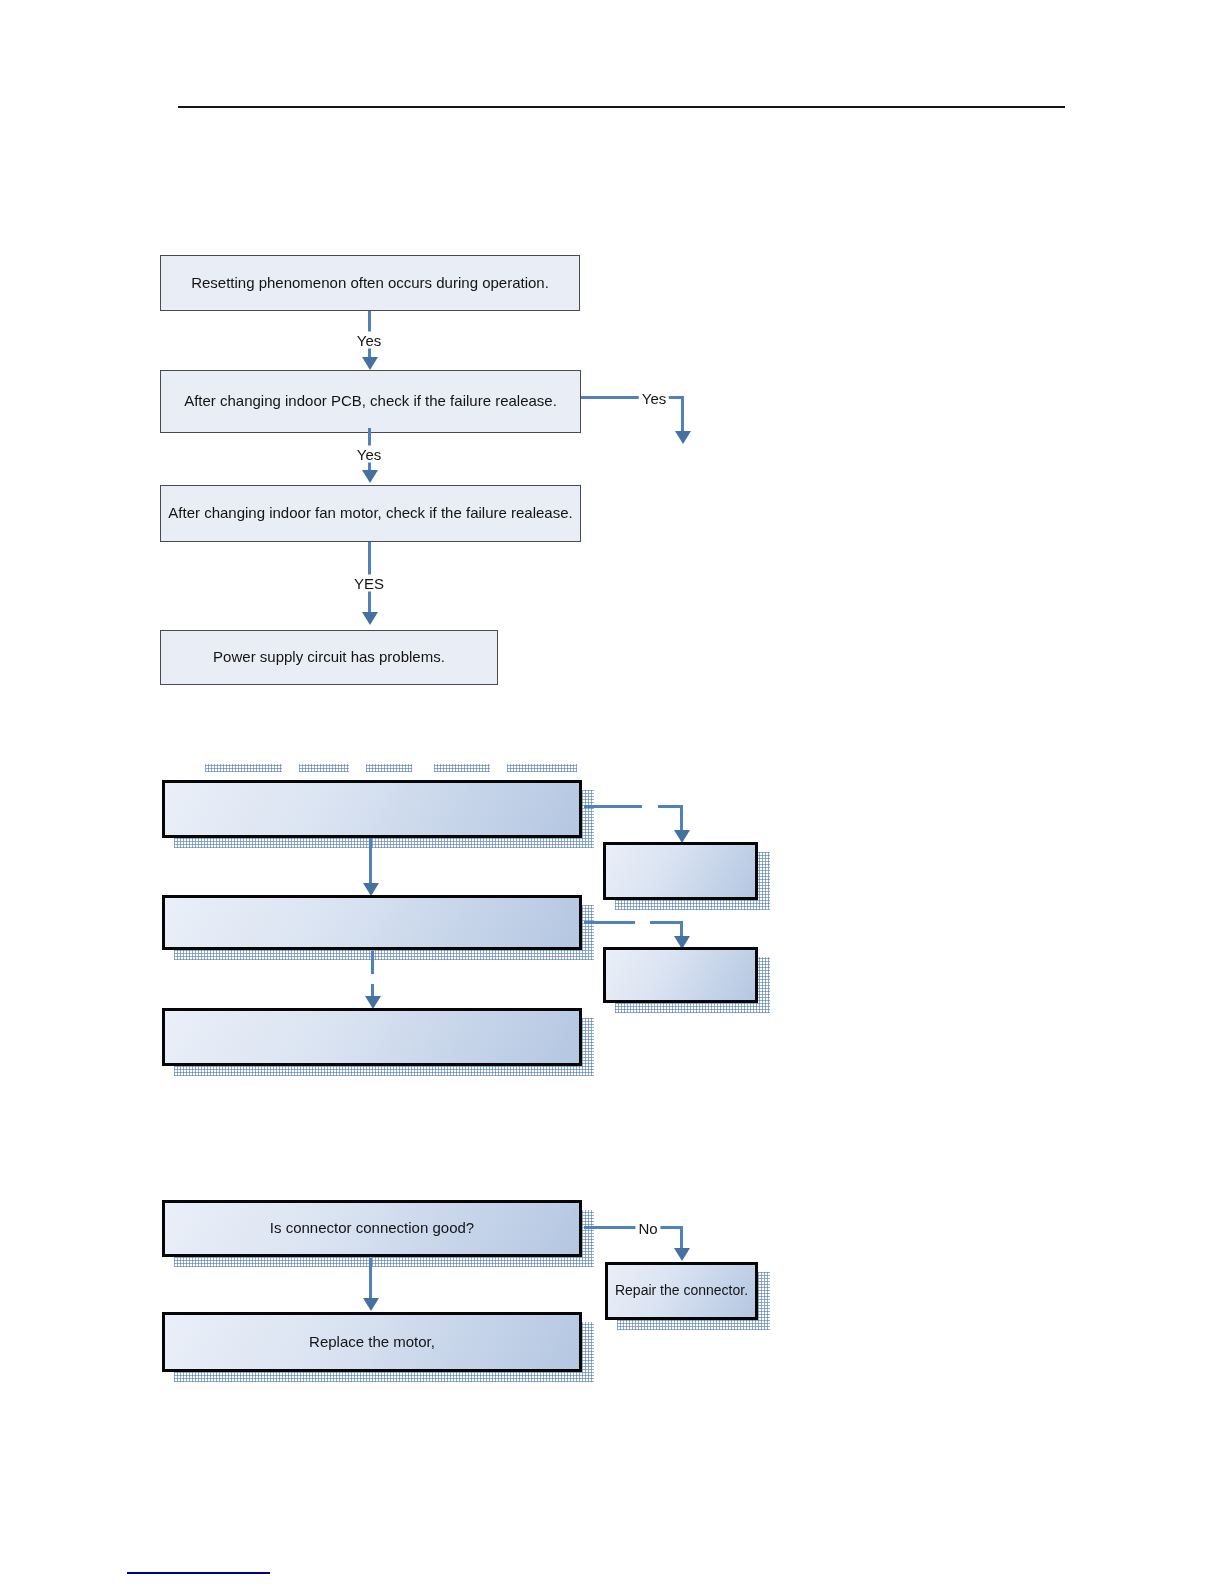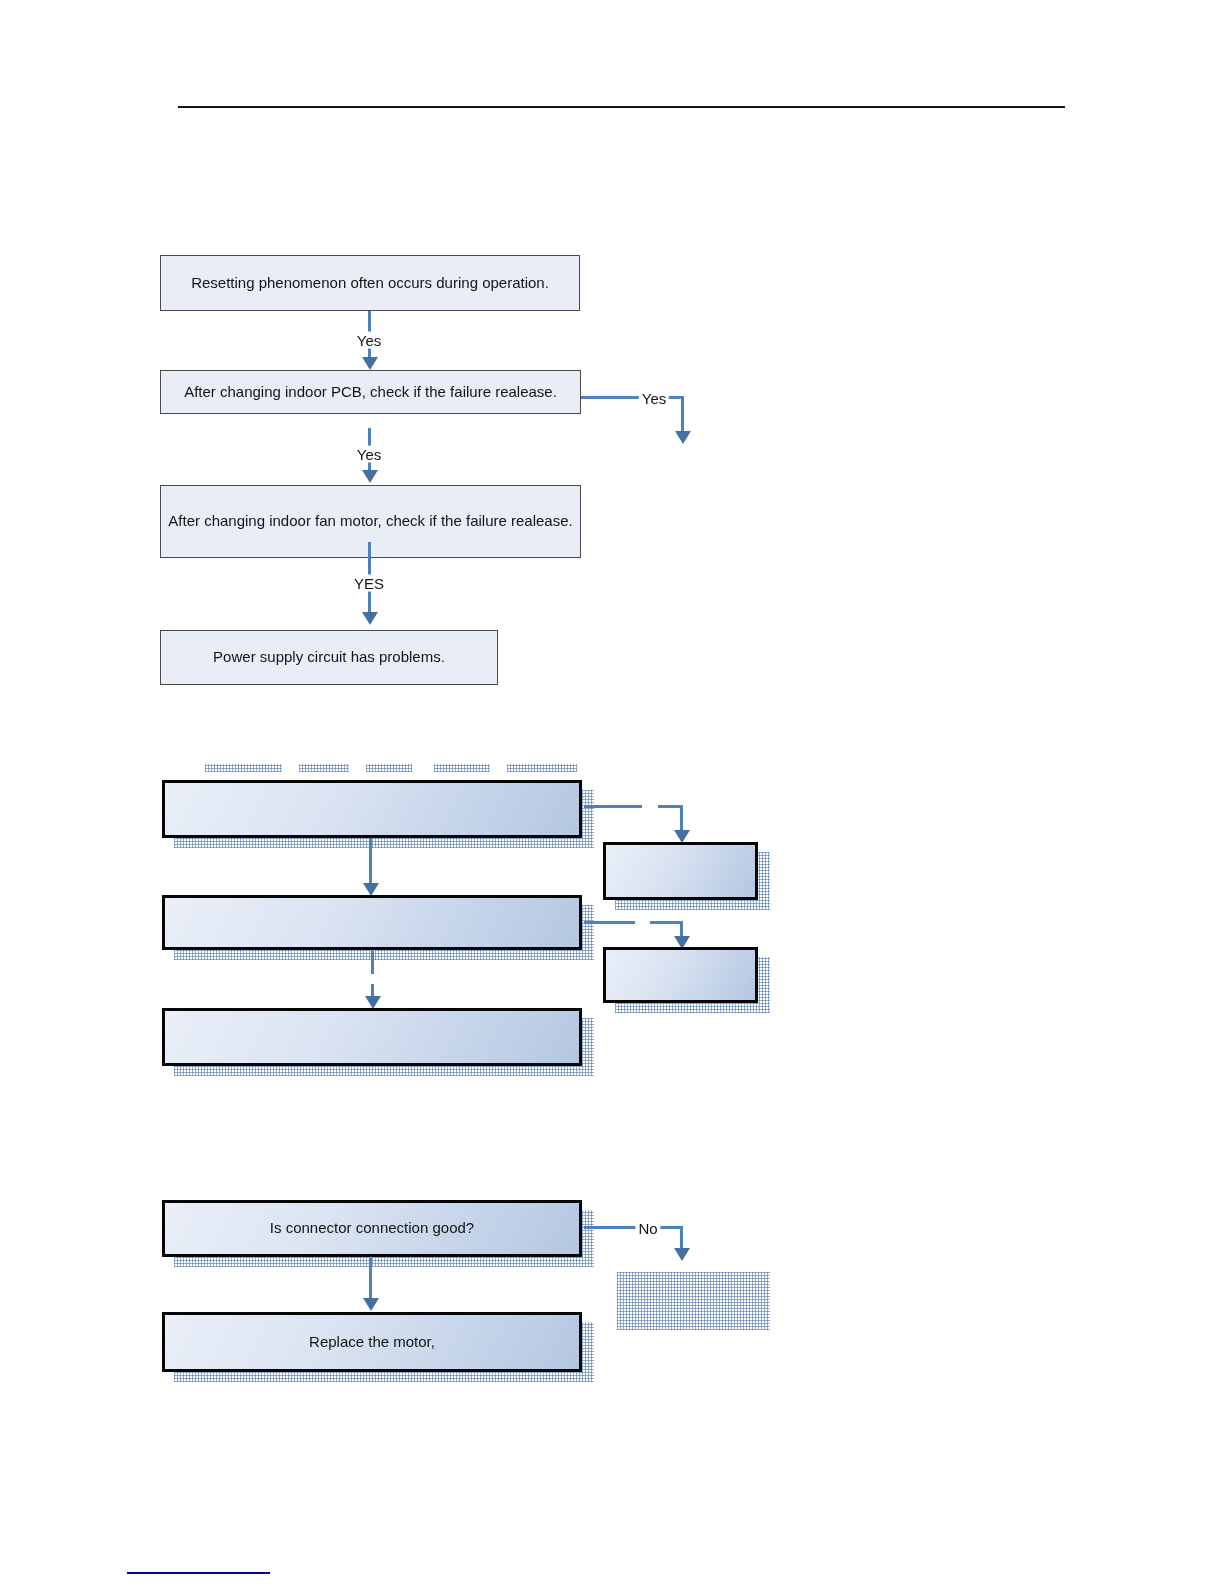--- a/index.html
+++ b/index.html
@@ -49,33 +49,33 @@
 <div class="page">
 
   <div class="rule" style="left:178px;top:106px;width:887px;height:2px;"></div>
 
   <div class="box thin" style="left:160px;top:255px;width:420px;height:56px;">Resetting phenomenon often occurs during operation.</div>
 
   <div class="vline" style="left:368px;top:311px;height:51px;"></div>
   <span class="lbl" style="left:369px;top:340px;">Yes</span>
   <div class="arrow-down" style="left:362px;top:357px;"></div>
 
-  <div class="box thin" style="left:160px;top:370px;width:421px;height:44px;">After changing indoor PCB, check if the failure realease.</div>
+  <div class="box thin" style="left:160px;top:370px;width:421px;height:63px;">After changing indoor PCB, check if the failure realease.</div>
 
   <div class="hline" style="left:581px;top:396px;width:102px;"></div>
   <span class="lbl" style="left:654px;top:398px;">Yes</span>
   <div class="vline" style="left:681px;top:396px;height:36px;"></div>
   <div class="arrow-down" style="left:675px;top:431px;"></div>
 
 
   <div class="vline" style="left:368px;top:428px;height:43px;"></div>
   <span class="lbl" style="left:369px;top:454px;">Yes</span>
   <div class="arrow-down" style="left:362px;top:470px;"></div>
 
-  <div class="box thin" style="left:160px;top:485px;width:421px;height:73px;">After changing indoor fan motor, check if the failure realease.</div>
+  <div class="box thin" style="left:160px;top:485px;width:421px;height:57px;">After changing indoor fan motor, check if the failure realease.</div>
 
   <div class="vline" style="left:368px;top:542px;height:71px;"></div>
   <span class="lbl" style="left:369px;top:583px;">YES</span>
   <div class="arrow-down" style="left:362px;top:612px;"></div>
 
   <div class="box thin" style="left:160px;top:630px;width:338px;height:55px;">Power supply circuit has problems.</div>
 
   <div class="hatch" style="left:205px;top:764px;width:77px;height:8px;"></div>
   <div class="hatch" style="left:299px;top:764px;width:50px;height:8px;"></div>
   <div class="hatch" style="left:366px;top:764px;width:46px;height:8px;"></div>
@@ -116,20 +116,21 @@
 
   <div class="hatch" style="left:174px;top:1210px;width:420px;height:57px;"></div>
   <div class="box thick" style="left:162px;top:1200px;width:420px;height:57px;">Is connector connection good?</div>
 
   <div class="hline" style="left:584px;top:1226px;width:98px;"></div>
   <span class="lbl" style="left:648px;top:1228px;">No</span>
   <div class="vline" style="left:680px;top:1226px;height:24px;"></div>
   <div class="arrow-down" style="left:674px;top:1248px;"></div>
 
   <div class="hatch" style="left:617px;top:1272px;width:153px;height:58px;"></div>
+  <div class="box thick small" style="left:605px;top:1262px;width:153px;height:58px;">Repair the connector.</div>
 
   <div class="vline" style="left:369px;top:1258px;height:42px;"></div>
   <div class="arrow-down" style="left:363px;top:1298px;"></div>
 
   <div class="hatch" style="left:174px;top:1322px;width:420px;height:60px;"></div>
   <div class="box thick" style="left:162px;top:1312px;width:420px;height:60px;">Replace the motor,</div>
 
   <div class="footer-line" style="left:127px;top:1572px;width:143px;height:2px;"></div>
 
 </div>

